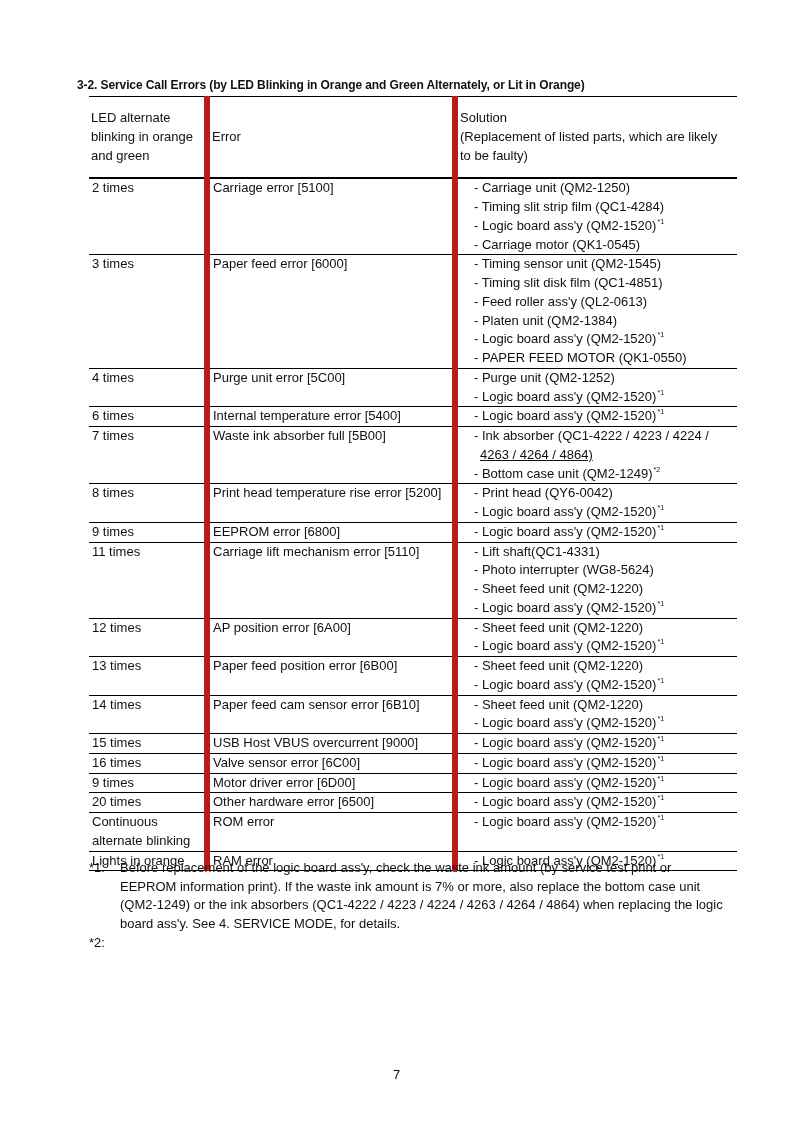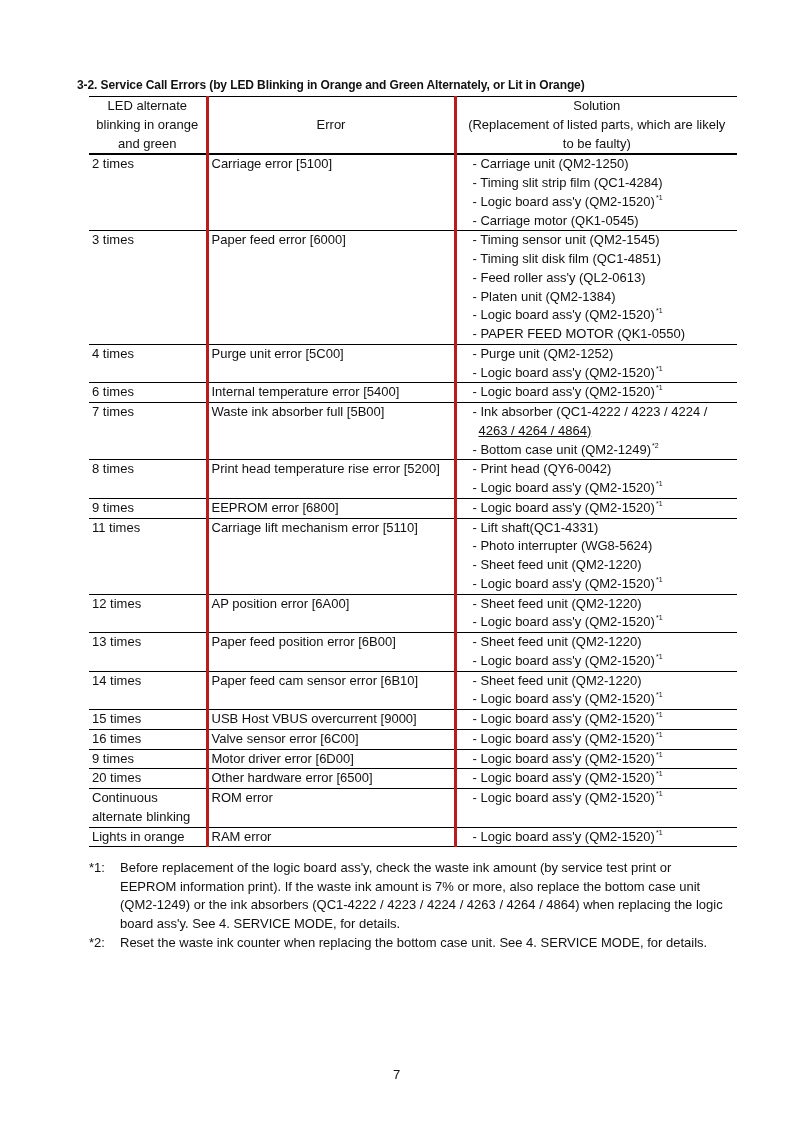--- a/index.html
+++ b/index.html
@@ -5,24 +5,24 @@
   html, body { margin: 0; padding: 0; background: #ffffff; }
   body { width: 793px; height: 1122px; position: relative; overflow: hidden;
          font-family: "Liberation Sans", sans-serif; color: #111; }
   .title { position: absolute; left: 77px; top: 78px; font-size: 12px; font-weight: bold;
            letter-spacing: -0.1px; white-space: nowrap; }
   table.svc { position: absolute; left: 89px; top: 96px; width: 648px; border-collapse: collapse;
               font-size: 13px; line-height: 18.75px; table-layout: fixed; }
   table.svc col.c1 { width: 118px; }
   table.svc col.c2 { width: 248px; }
   table.svc col.c3 { width: 282px; }
-  table.svc th { font-weight: normal; text-align: center; vertical-align: top; padding: 0 2px;
+  table.svc th { font-weight: normal; text-align: left; vertical-align: top; padding: 12px 2px;
                  border-top: 1px solid #000; border-bottom: 2.5px solid #000; }
   table.svc td { vertical-align: top; padding: 0 2px 0 3px; border-bottom: 1px solid #000; margin-top: 36px; }
-  table.svc th + th, table.svc td + td { border-left: 3px solid #b91c1c; }
+  table.svc th + th, table.svc td + td { border-left: 6px solid #b91c1c; }
   table.svc td.c3 { padding-left: 16px; }
   .sol-line { display: block; white-space: nowrap; }
   .sol-line.cont { padding-left: 6px; text-decoration: underline; }
   sup { font-size: 7px; vertical-align: 6px; line-height: 0; margin-left: 1px; }
   .notes { position: absolute; left: 89px; top: 859px; width: 640px; font-size: 13px; line-height: 18.7px; }
   .note { position: relative; padding-left: 31px; }
   .note .mark { position: absolute; left: 0; top: 0; }
   .pageno { position: absolute; left: 0; width: 793px; top: 1067px; text-align: center; font-size: 13px; }
 </style>
 </head>
@@ -224,16 +224,16 @@
         <td><span>RAM error</span></td>
         <td class="c3">
           <span class="sol-line"><span>- Logic board ass'y (QM2-1520)</span><sup>*1</sup></span>
         </td>
       </tr>
     </tbody>
 </table>
 
 <div class="notes" id="notes">
     <div class="note"><span class="mark">*1:</span><span>Before replacement of the logic board ass'y, check the waste ink amount (by service test print or EEPROM information print). If the waste ink amount is 7% or more, also replace the bottom case unit (QM2-1249) or the ink absorbers (QC1-4222 / 4223 / 4224 / 4263 / 4264 / 4864) when replacing the logic board ass'y. See 4. SERVICE MODE, for details.</span></div>
-    <div class="note"><span class="mark">*2:</span><span>Reset the waste ink counter when replacing the bottom case unit. See 4. SERVICE MODE, for details.</span></div>
+    <div class="note"><span class="mark">*2:</span></div>
   </div>
 
 <div class="pageno">7</div>
 
 </body></html>

